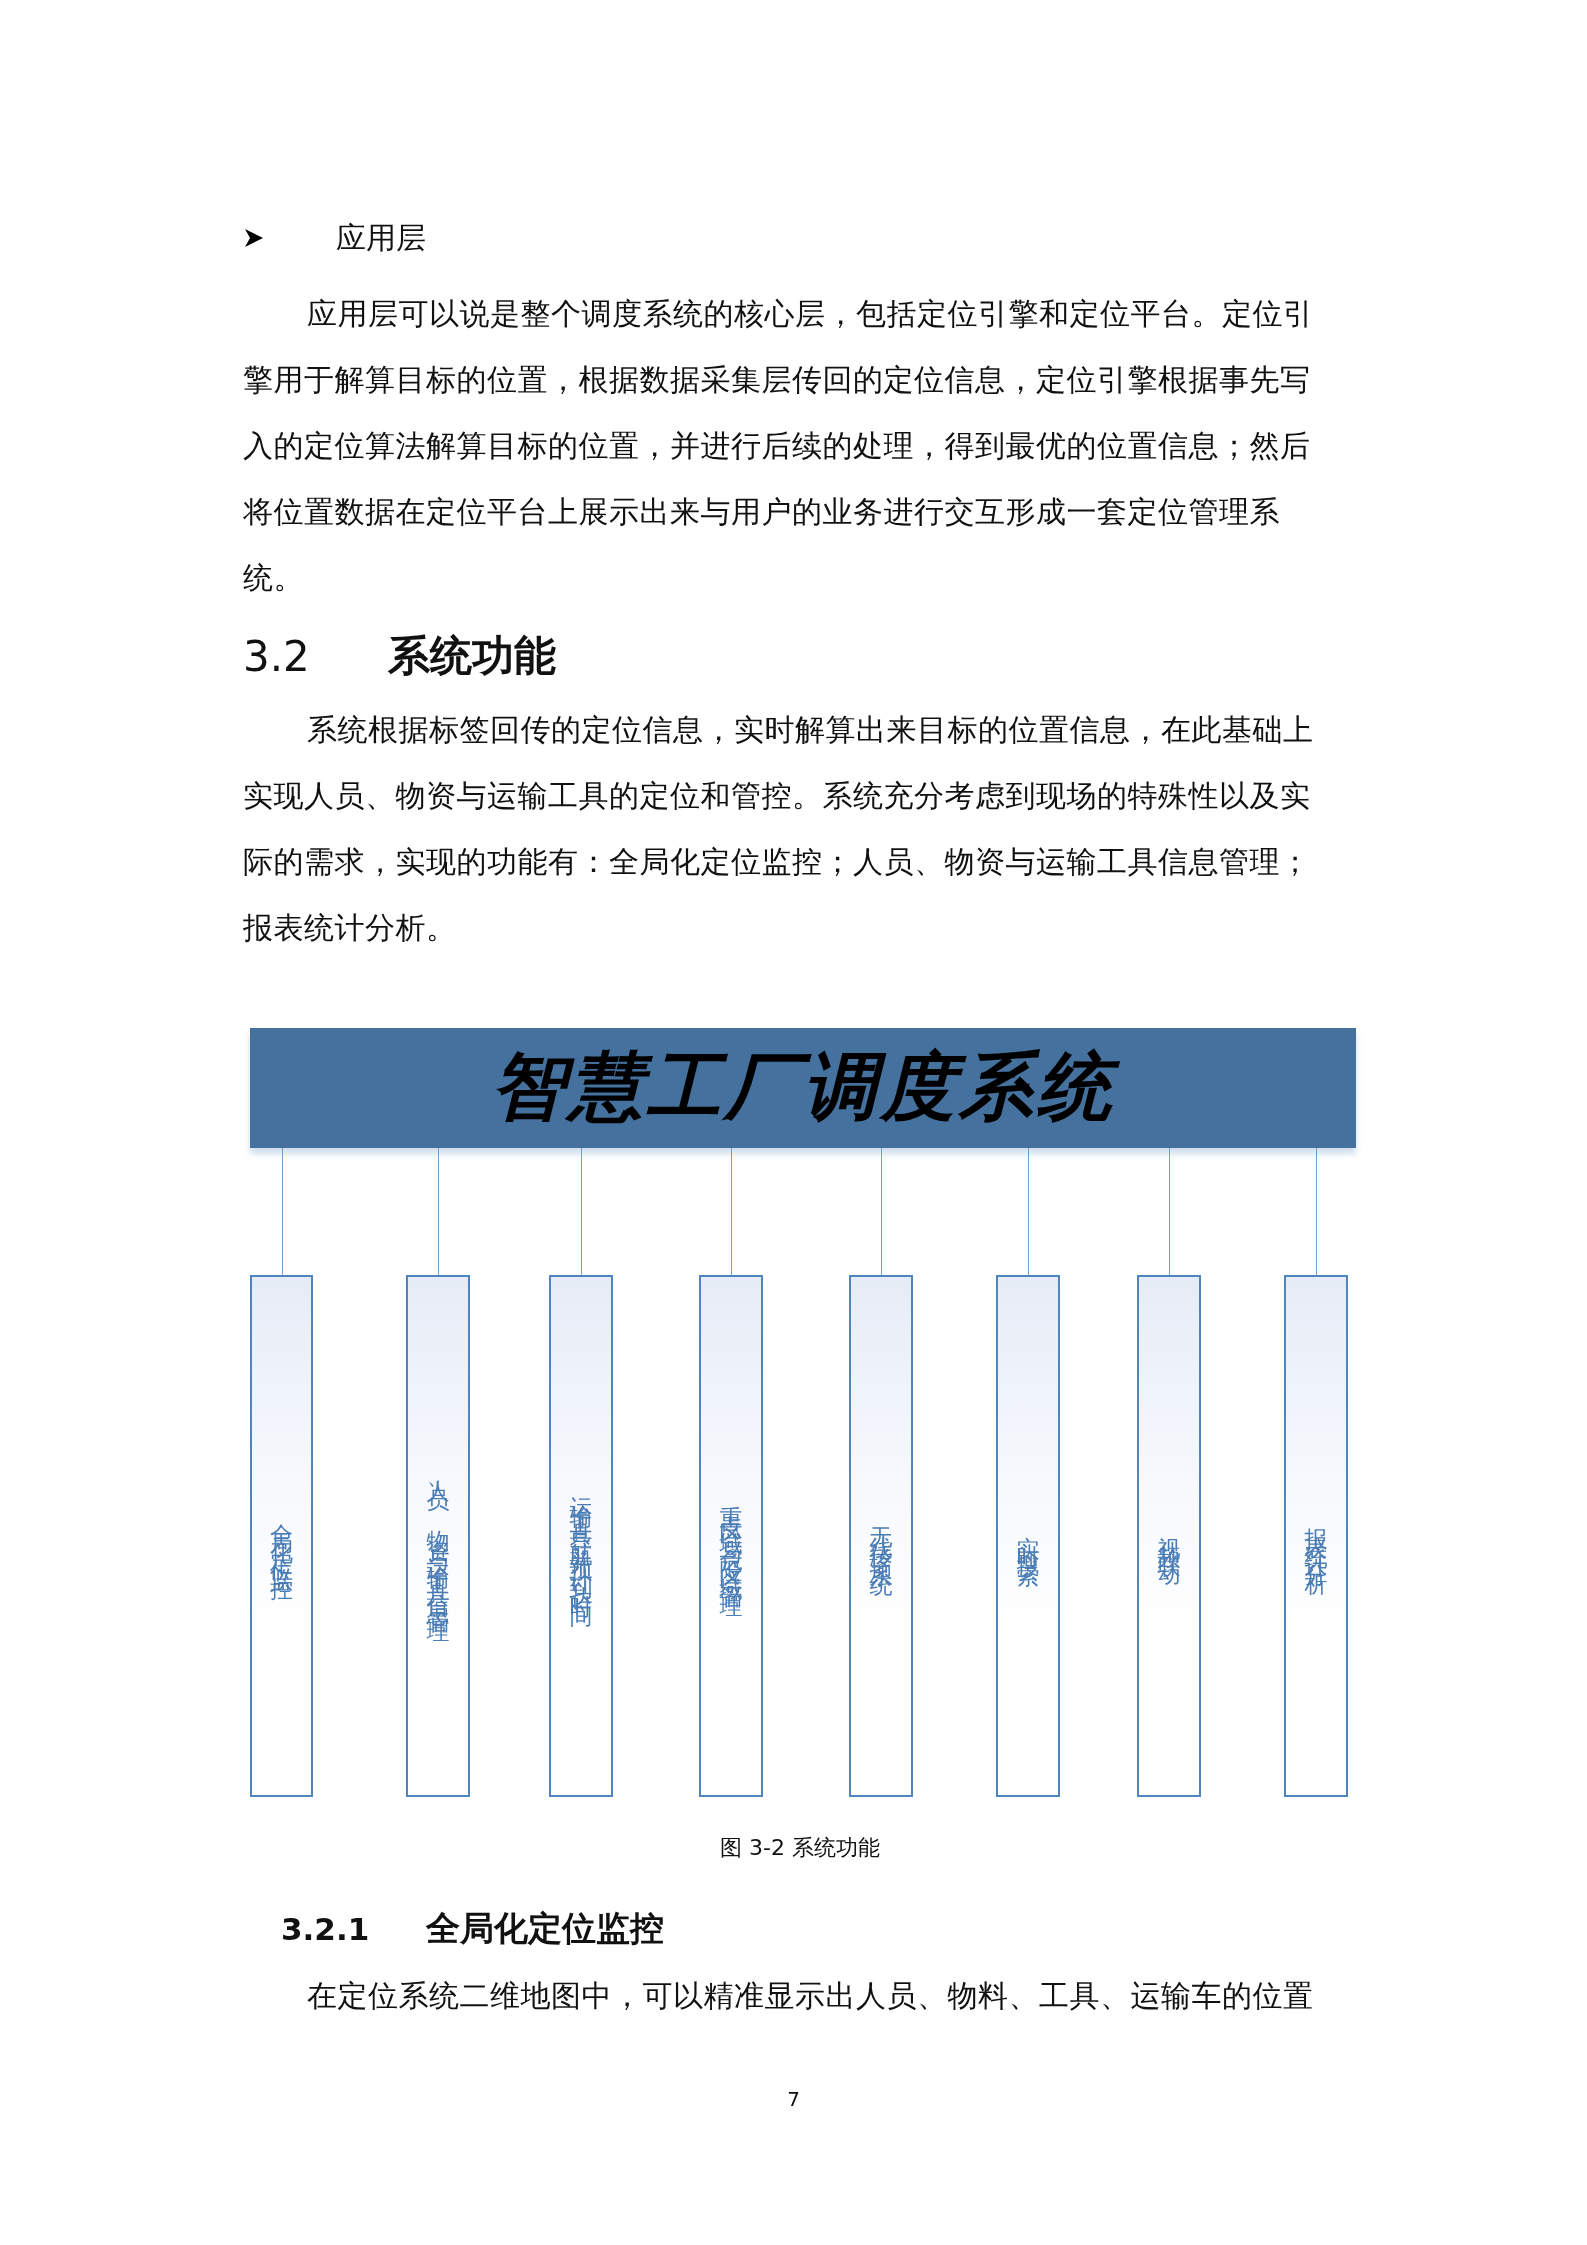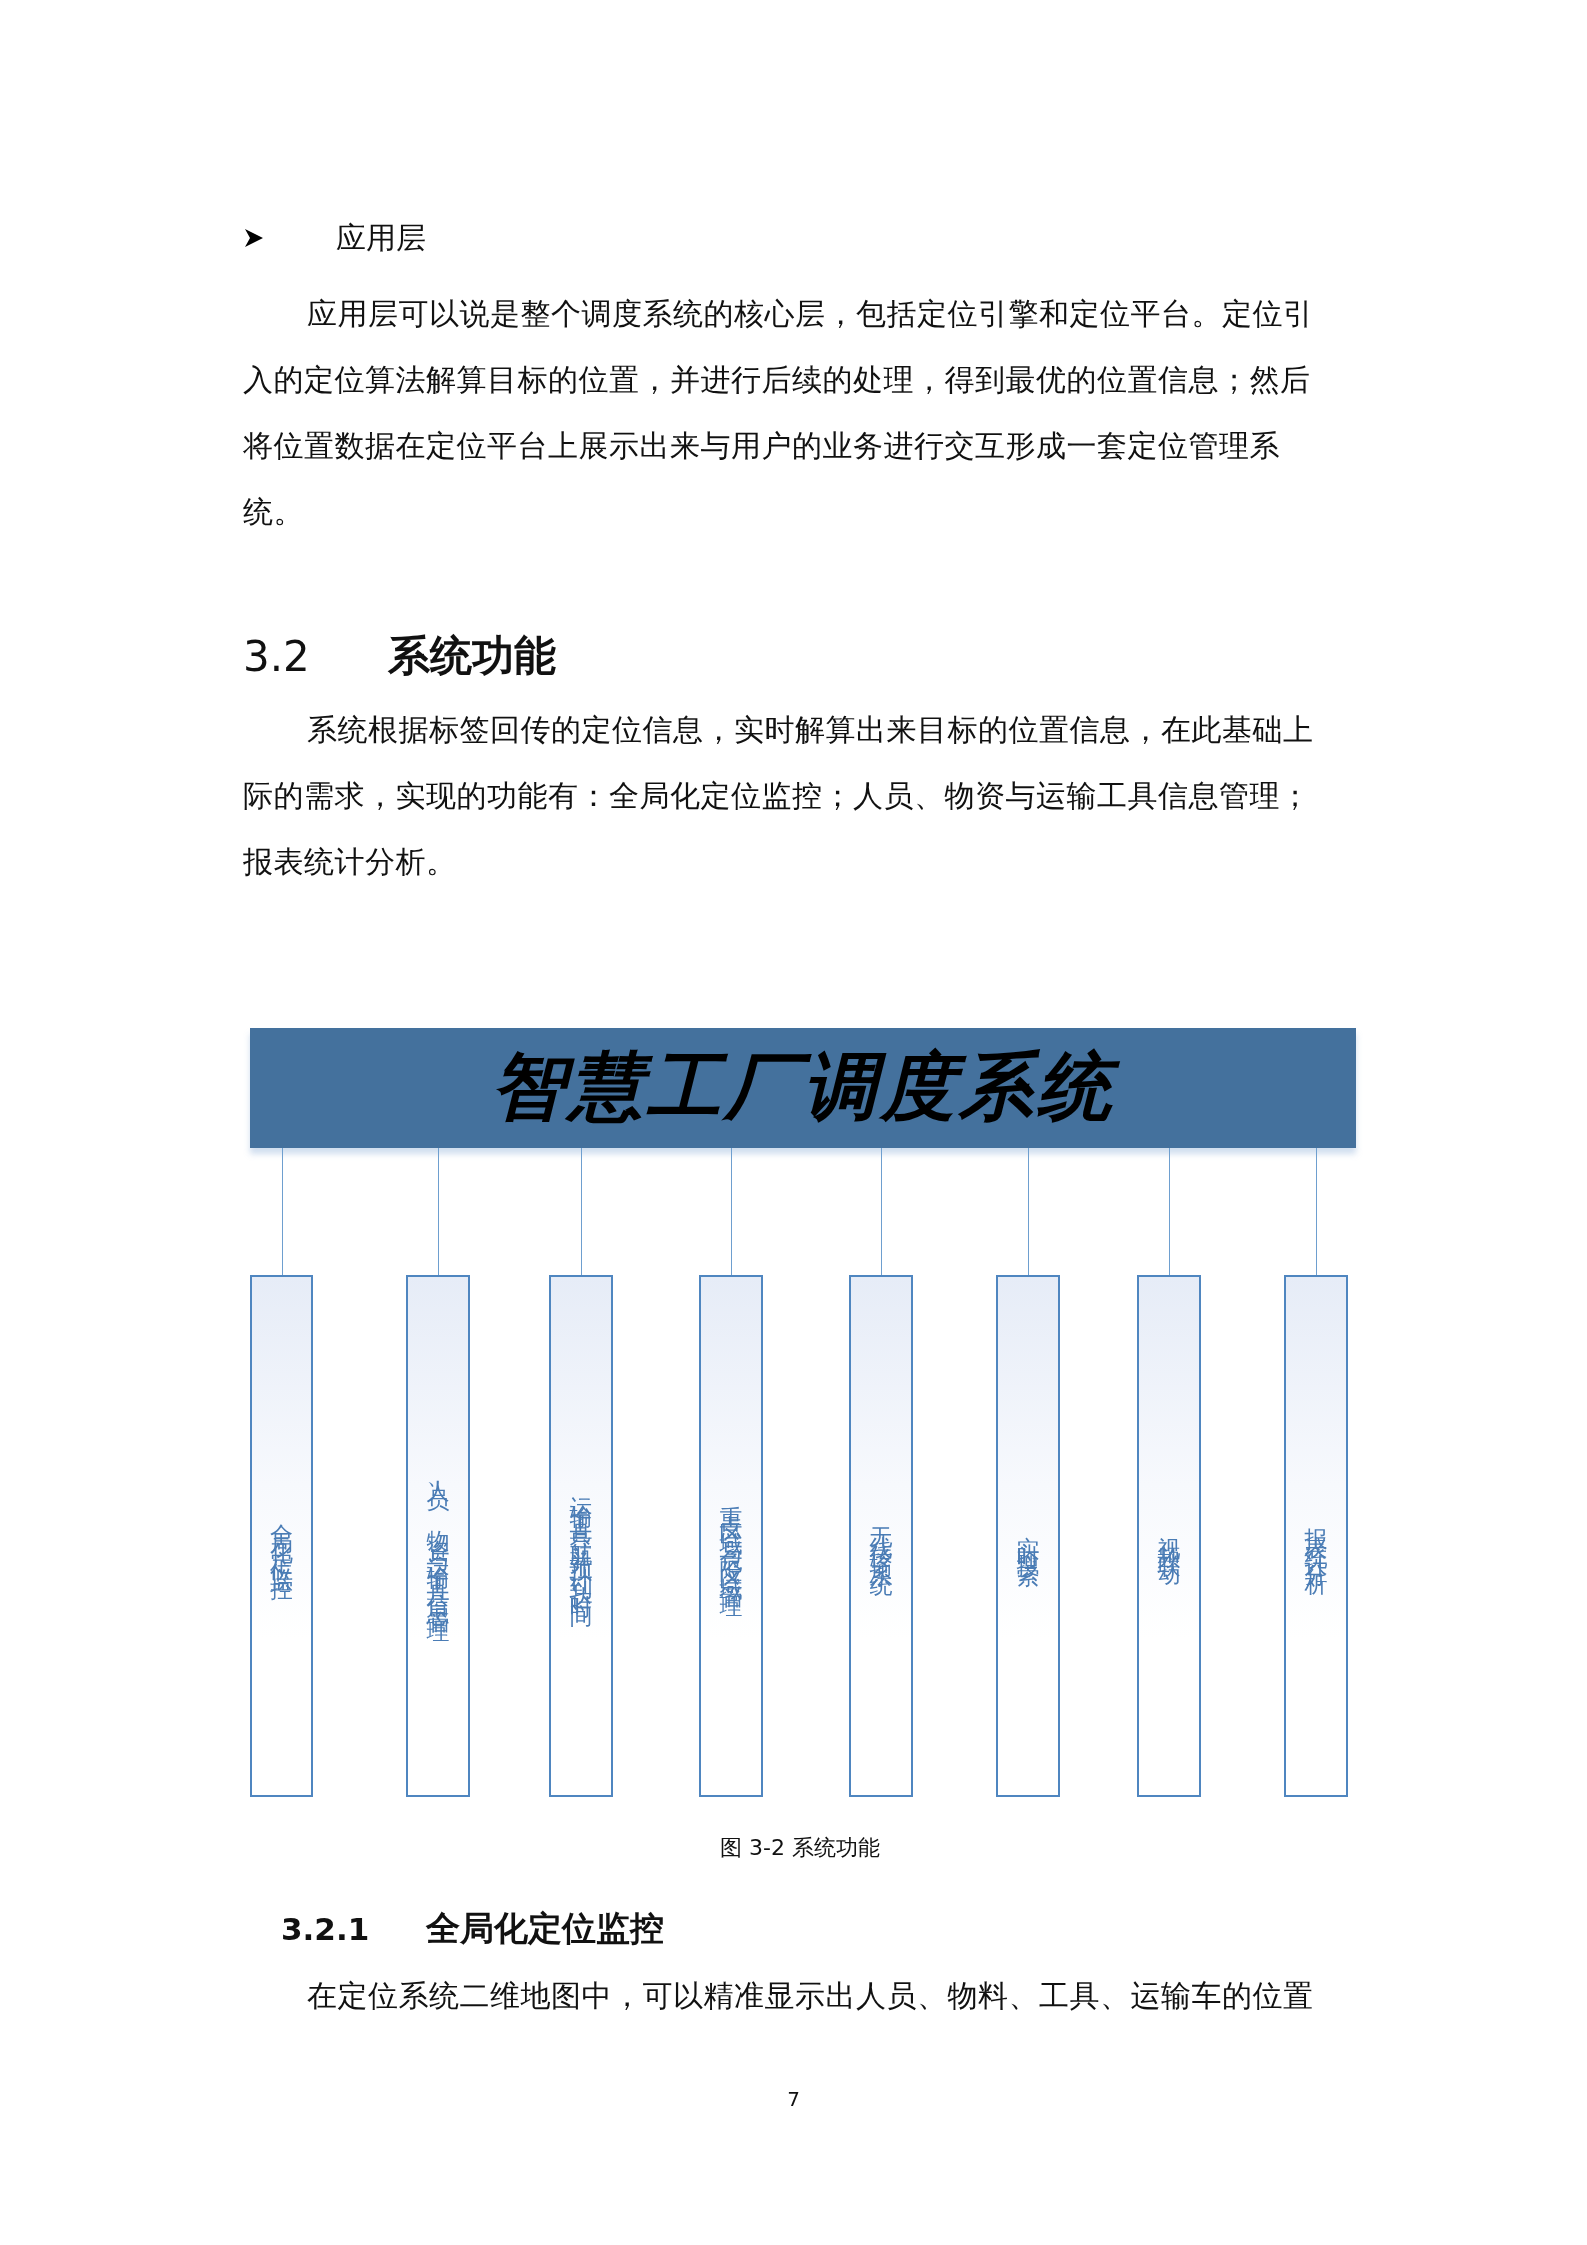--- a/index.html
+++ b/index.html
@@ -36,32 +36,34 @@
 
 <div class="abs bullet-row">
   <svg class="arrow" viewBox="0 0 22 22">
     <polygon points="2,2 20,11 2,20 7,11" fill="#000"></polygon>
   </svg>
   <span class="label">应用层</span>
 </div>
 
 <div class="abs para" style="top:281px;">
   <div><span class="indent"></span><span>应用层可以说是整个调度系统的核心层，包括定位引擎和定位平台。定位引</span></div>
+  <div>擎用于解算目标的位置，根据数据采集层传回的定位信息，定位引擎根据事先写</div>
   <div>入的定位算法解算目标的位置，并进行后续的处理，得到最优的位置信息；然后</div>
   <div>将位置数据在定位平台上展示出来与用户的业务进行交互形成一套定位管理系</div>
   <div>统。</div>
 </div>
 
 <div class="abs h2">
   <span class="num">3.2</span>
   <span class="title">系统功能</span>
 </div>
 
 <div class="abs para" style="top:697px;">
   <div><span class="indent"></span><span>系统根据标签回传的定位信息，实时解算出来目标的位置信息，在此基础上</span></div>
+  <div>实现人员、物资与运输工具的定位和管控。系统充分考虑到现场的特殊性以及实</div>
   <div>际的需求，实现的功能有：全局化定位监控；人员、物资与运输工具信息管理；</div>
   <div>报表统计分析。</div>
 </div>
 
 <div class="abs diagram">
   <div class="root">
     <span>智慧工厂调度系统</span>
   </div>
 
   <div class="connector" style="left:39px;"></div>

